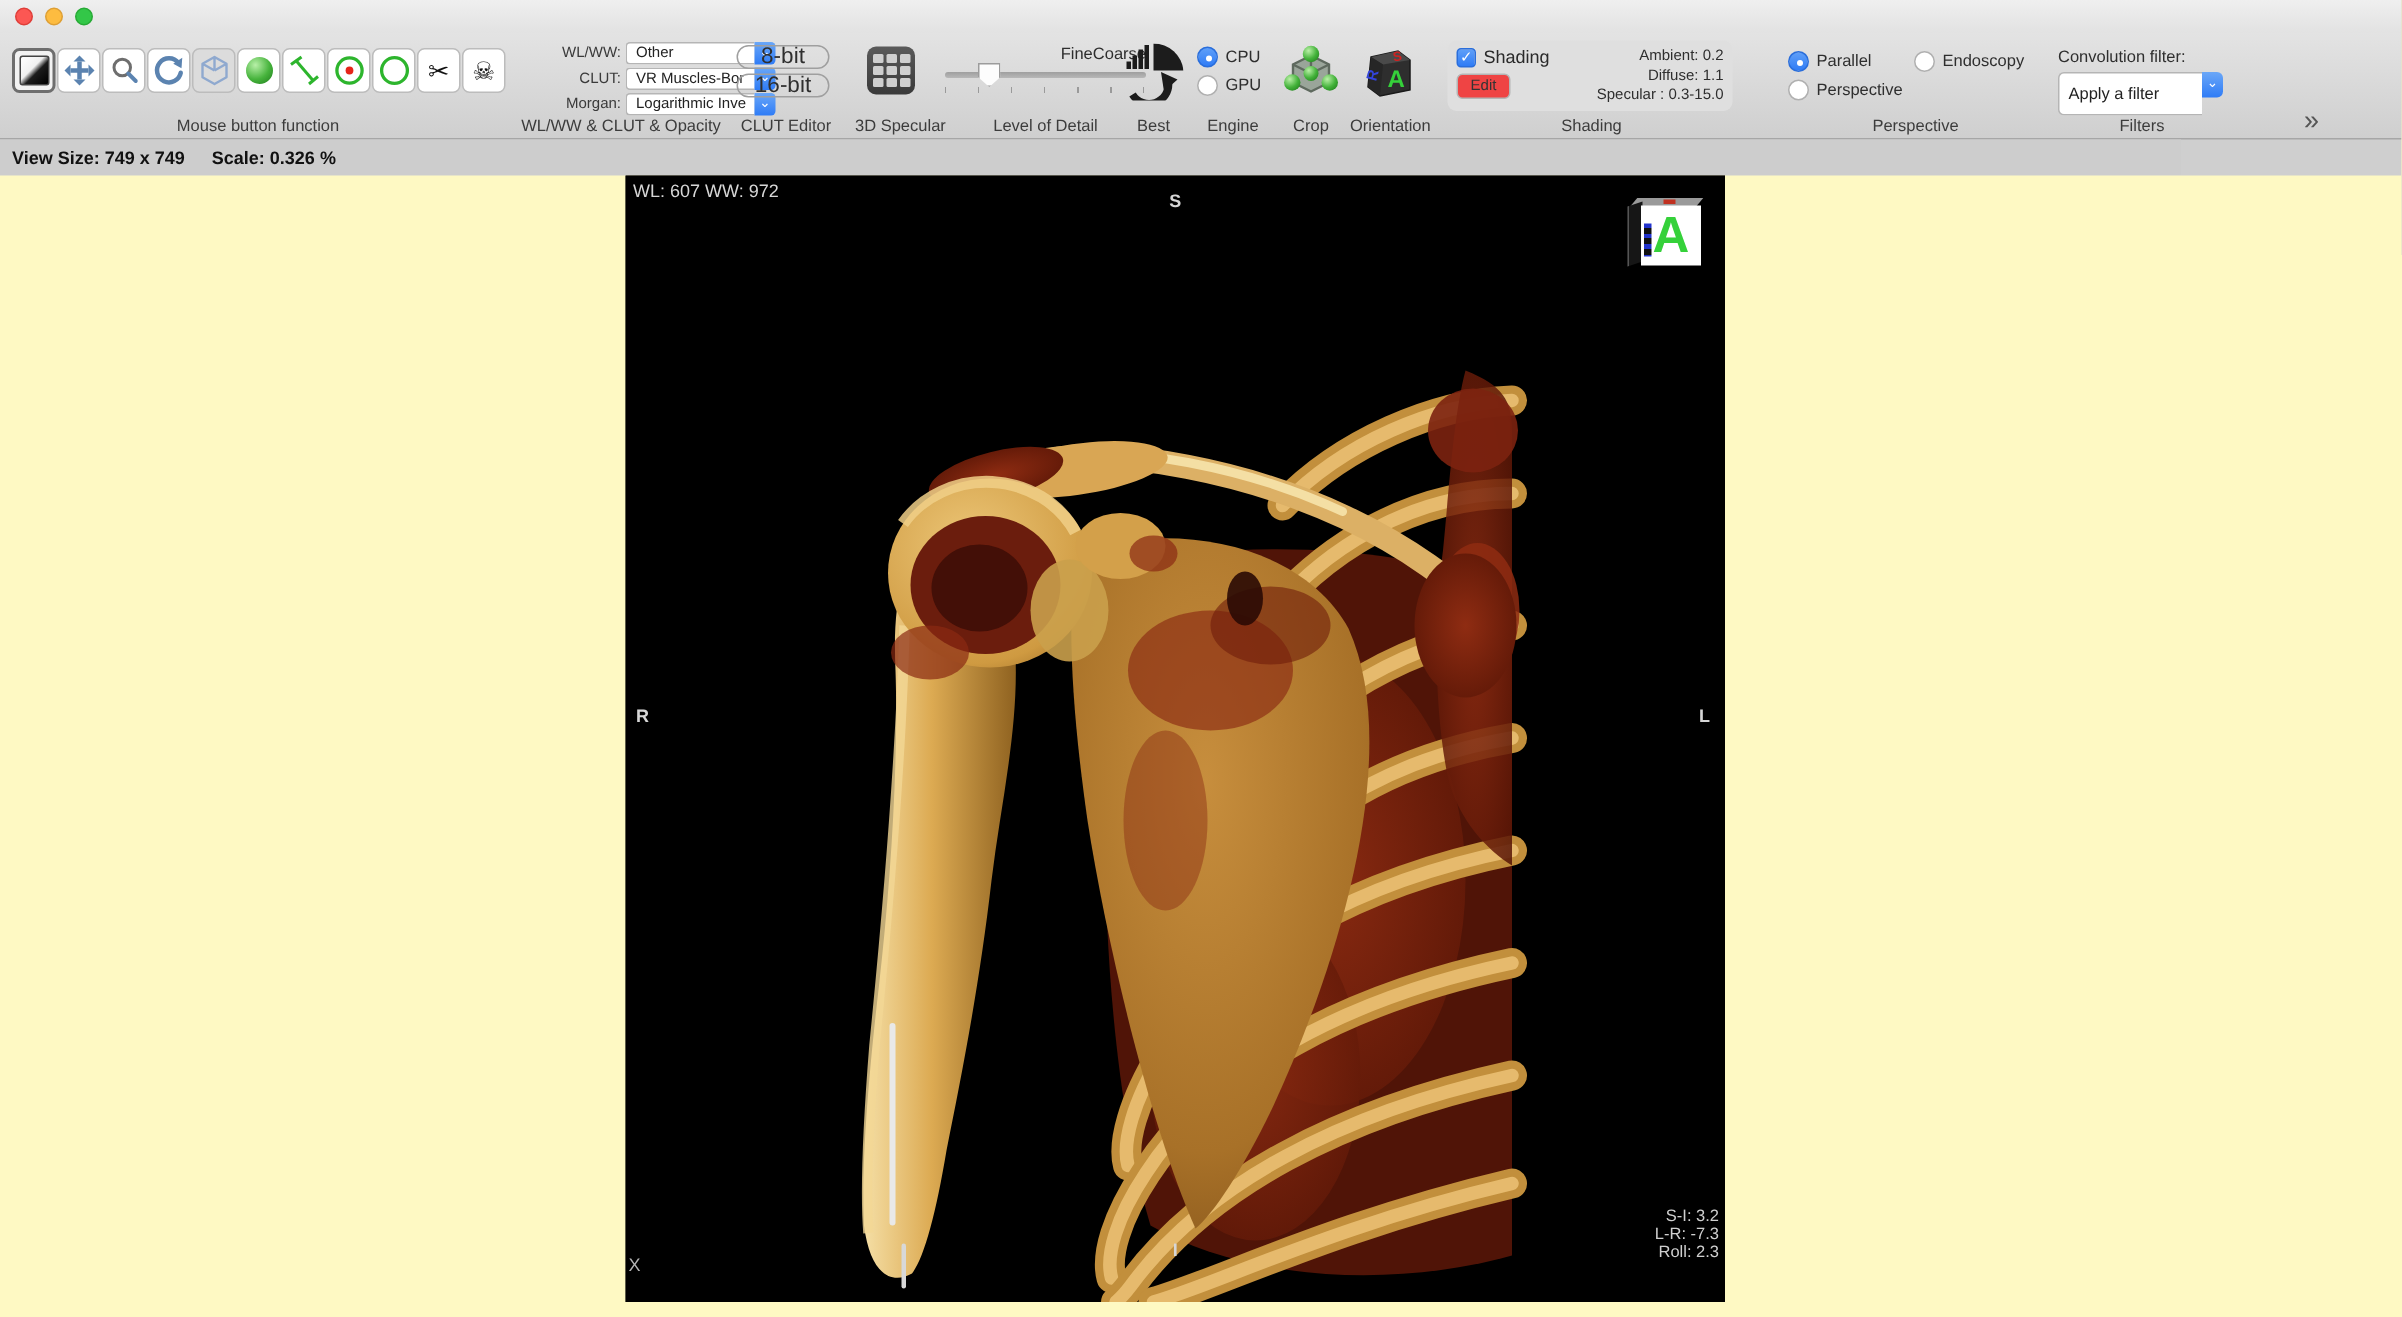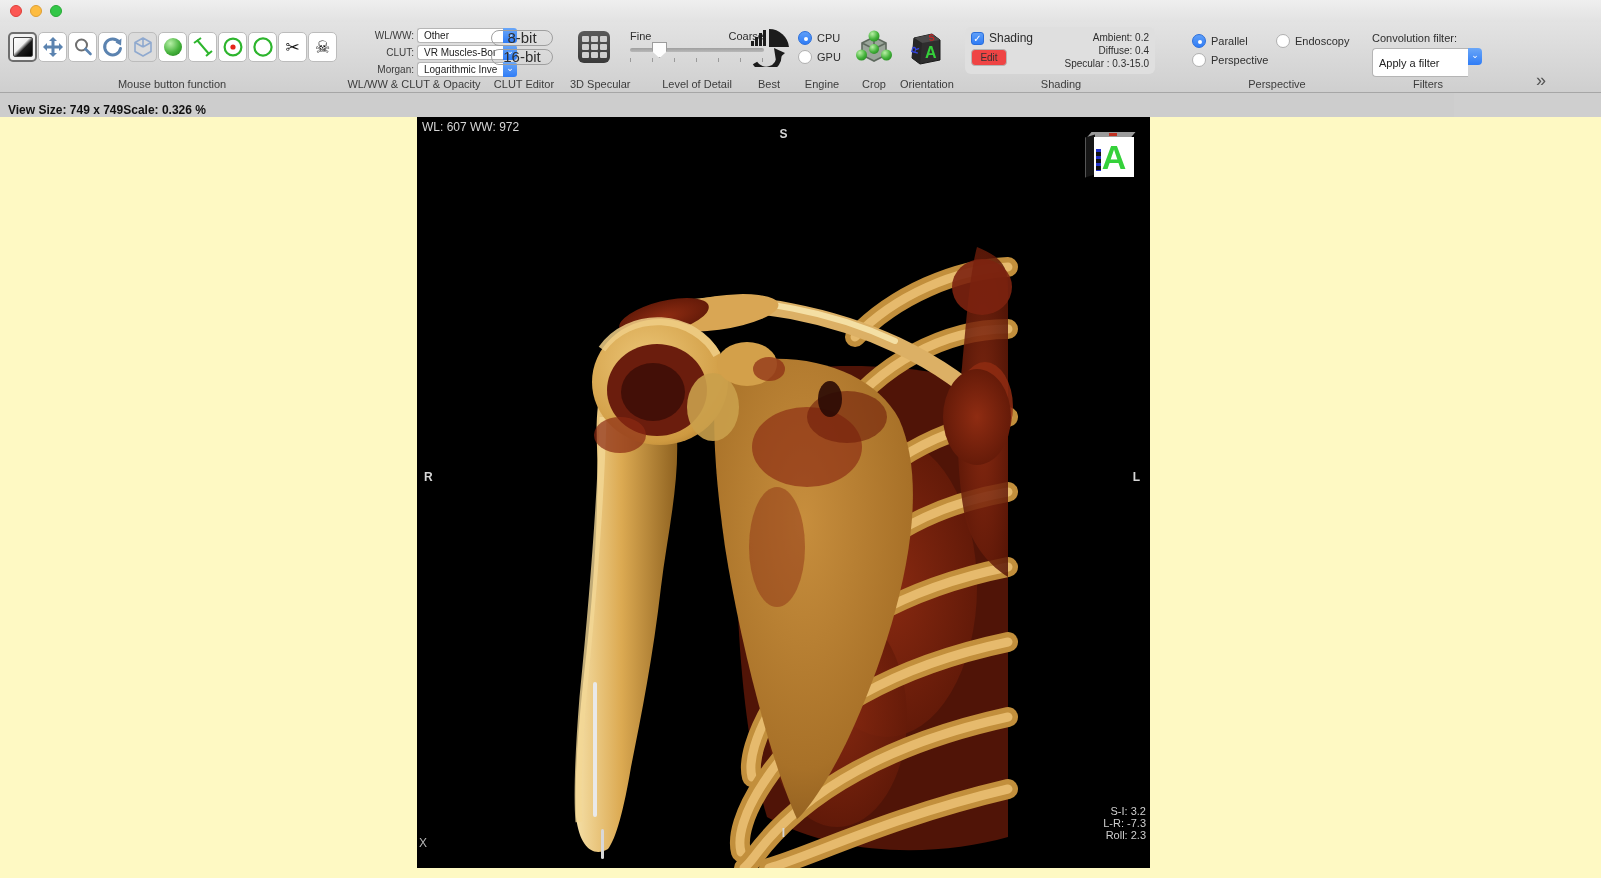--- a/index.html
+++ b/index.html
@@ -73,21 +73,21 @@
   .presets-icon {
     position:absolute; left:8px; top:9px; width:32px; height:32px; border-radius:6px;
     background:linear-gradient(#5a5a5a,#3a3a3a);
     display:grid; grid-template-columns:repeat(3,7px); grid-template-rows:repeat(3,6px);
     gap:2px; align-content:center; justify-content:center;
   }
   .presets-icon span { background:#cfcfcf; border-radius:1px; }
 
   
   .sliderwrap { position:absolute; left:0; top:8px; width:134px; }
-  .slider-ends { display:flex; justify-content:space-between; font-size:11px; color:#2e2e2e; }
+  .slider-ends { display:flex; justify-content:flex-end; font-size:11px; color:#2e2e2e; }
   .slider-track { position:relative; margin-top:6px; height:4px; border-radius:2px;
     background:linear-gradient(#9f9f9f,#b8b8b8); }
   .slider-thumb {
     position:absolute; left:22px; top:-6px; width:15px; height:16px; background:#fdfdfd;
     border:1px solid #9c9c9c; clip-path:polygon(0 0,100% 0,100% 58%,50% 100%,0 58%);
   }
   .slider-ticks { margin-top:6px; height:4px;
     background:repeating-linear-gradient(to right,#9a9a9a 0 1px,transparent 1px 22px); }
 
   
@@ -106,21 +106,21 @@
   .shade-check { display:flex; align-items:center; gap:5px; font-size:12px; color:#2a2a2a; }
   .editbtn { margin-top:4px; width:36px; height:17px; background:#ef4444; border:1px solid #b5b5b5;
     border-radius:4px; font-size:10px; color:#333; text-align:center; line-height:15px; }
   .shading-vals { position:absolute; right:6px; top:4px; text-align:right; font-size:10px; color:#2e2e2e; line-height:13px; }
 
   .overflow-btn { position:absolute; left:1536px; top:48px; font-size:18px; color:#555; letter-spacing:-2px; }
 
   
   .statusbar {
     position:absolute; left:0; top:93px; width:1454px; height:24px; background:#cdcdcd;
-    display:flex; align-items:flex-end; padding-left:8px;
+    display:flex; align-items:center; gap:18px; padding-left:8px;
     font-size:12px; font-weight:bold; color:#111;
   }
 
   
   .main { position:absolute; left:0; top:117px; width:1601px; height:761px; background:#fef9c3; }
   .viewport { position:absolute; left:417px; top:0; width:733px; height:751px; background:#000; }
   .vp-text { position:absolute; color:#d6d6d6; font-size:12px; white-space:nowrap; }
   .vp-wlww { left:5px; top:3px; }
   .vp-s { left:0; right:0; top:10px; text-align:center; font-weight:bold; }
   .vp-r { left:7px; top:353px; font-weight:bold; }
@@ -350,21 +350,21 @@
     <div class="shading-panel">
       <div class="shading-left">
         <div class="shade-check">
           <div class="checkbox">✓</div>
           <span>Shading</span>
         </div>
         <div class="editbtn">Edit</div>
       </div>
       <div class="shading-vals">
         <div>Ambient: 0.2</div>
-        <div>Diffuse: 0.4</div>
+        <div>Diffuse: 1.1</div>
         <div>Specular : 0.3-15.0</div>
       </div>
     </div>
     <span class="tsec-label">Shading</span>
   </div>
 
   <div class="tsec" style="left:1188px; width:178px;">
     <div style="position:absolute;left:4px;top:12px;display:flex;flex-direction:column;gap:5px;">
       <div class="radrow">
         <div class="radio on"></div>

